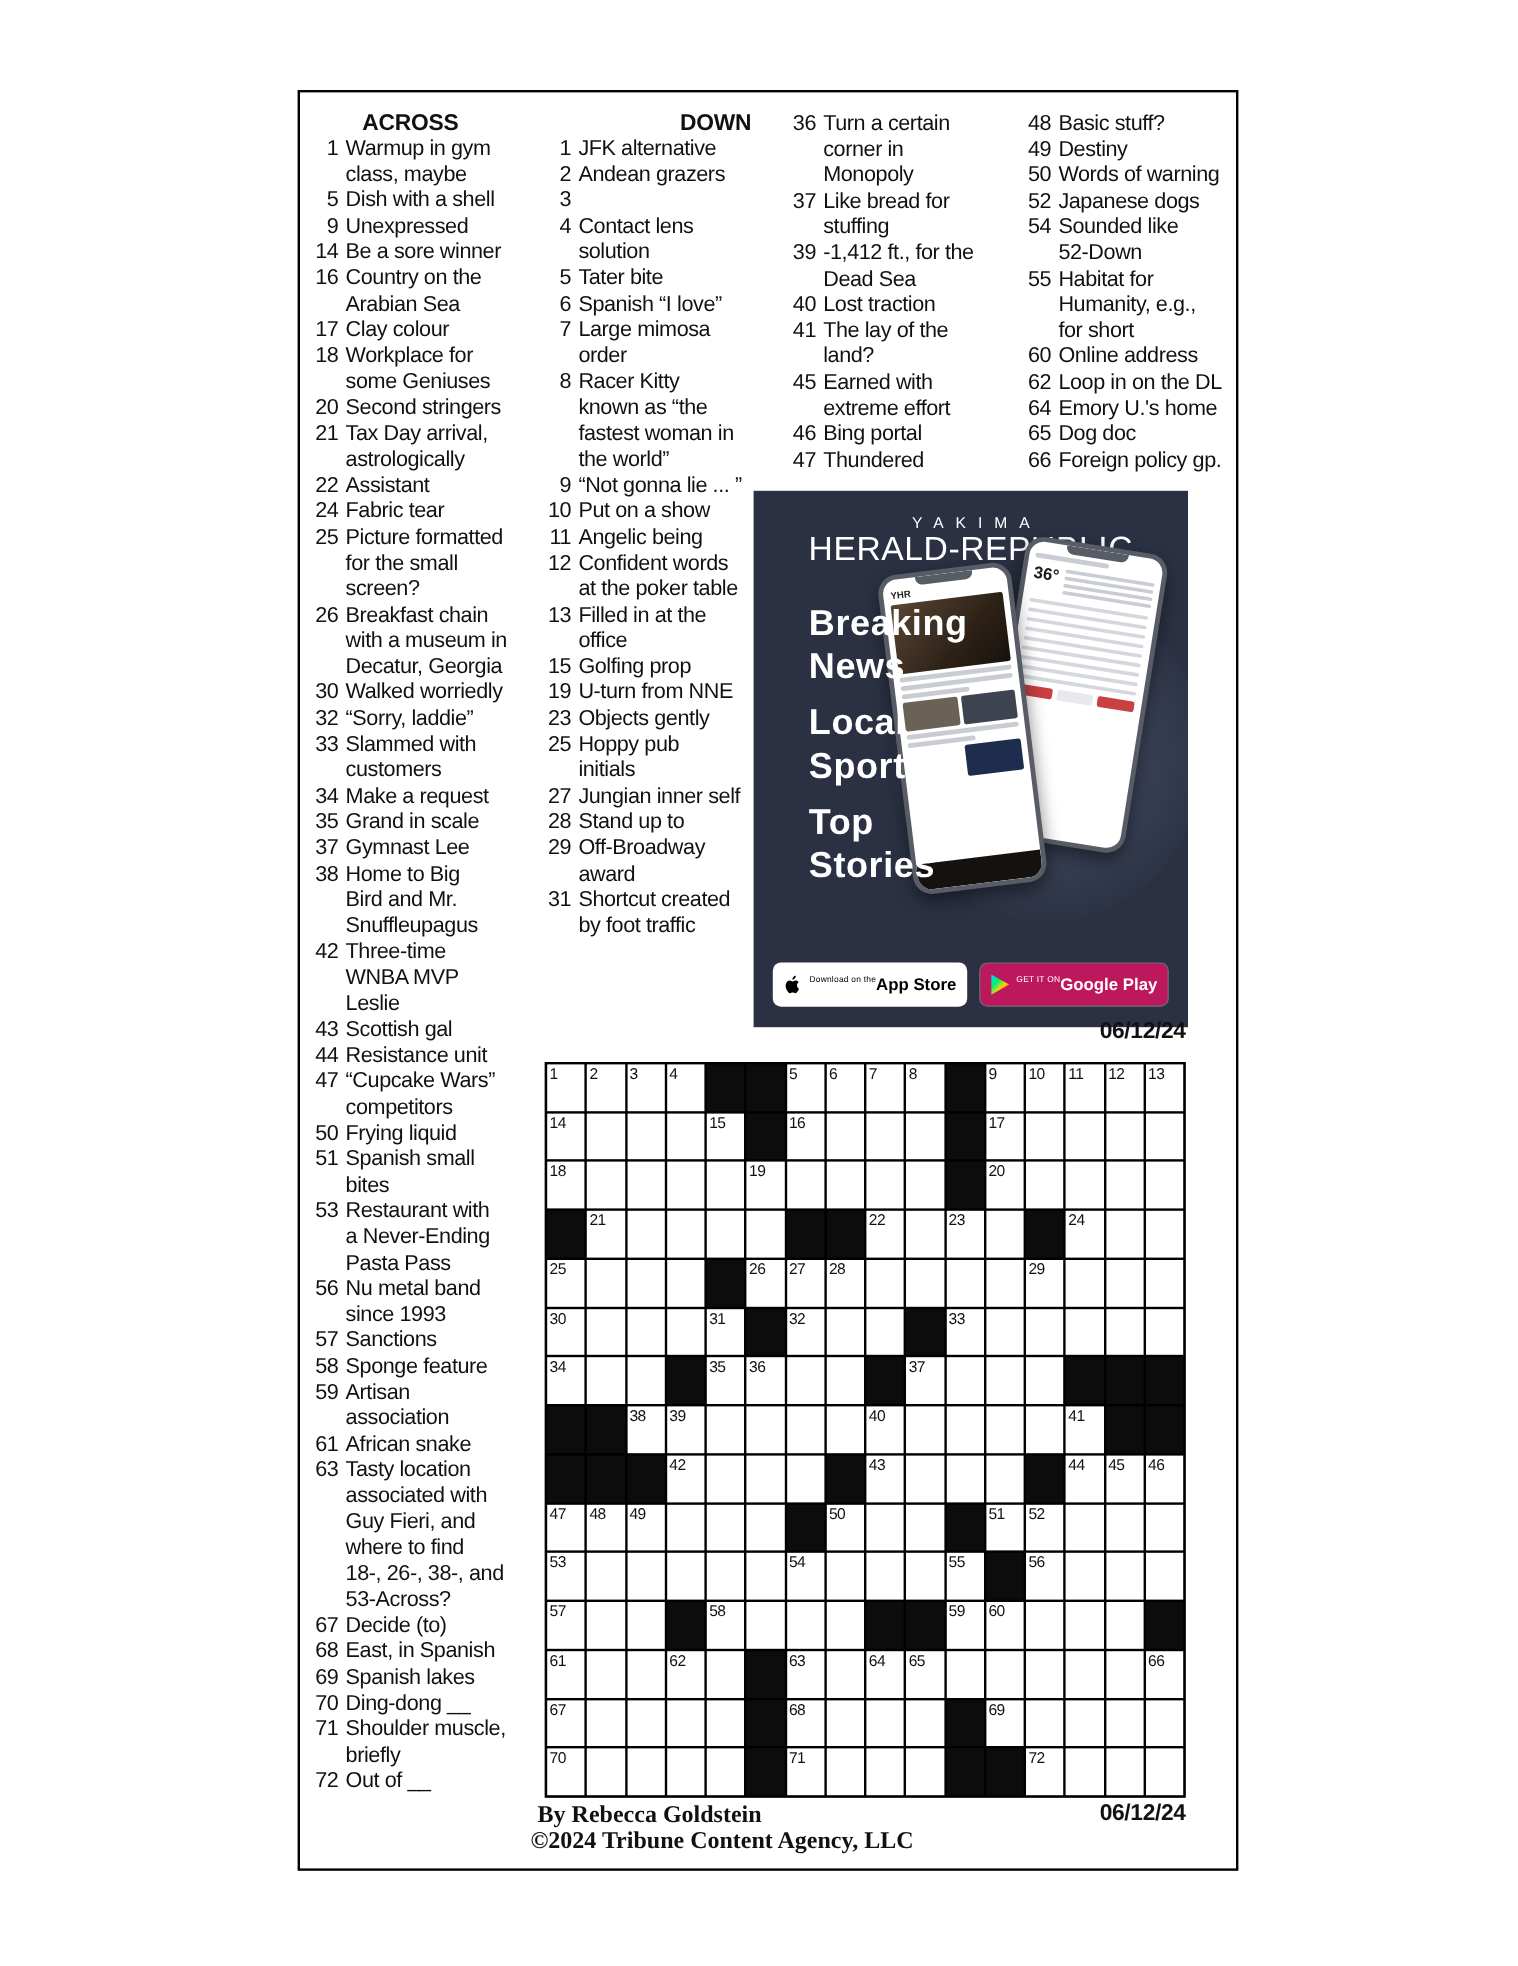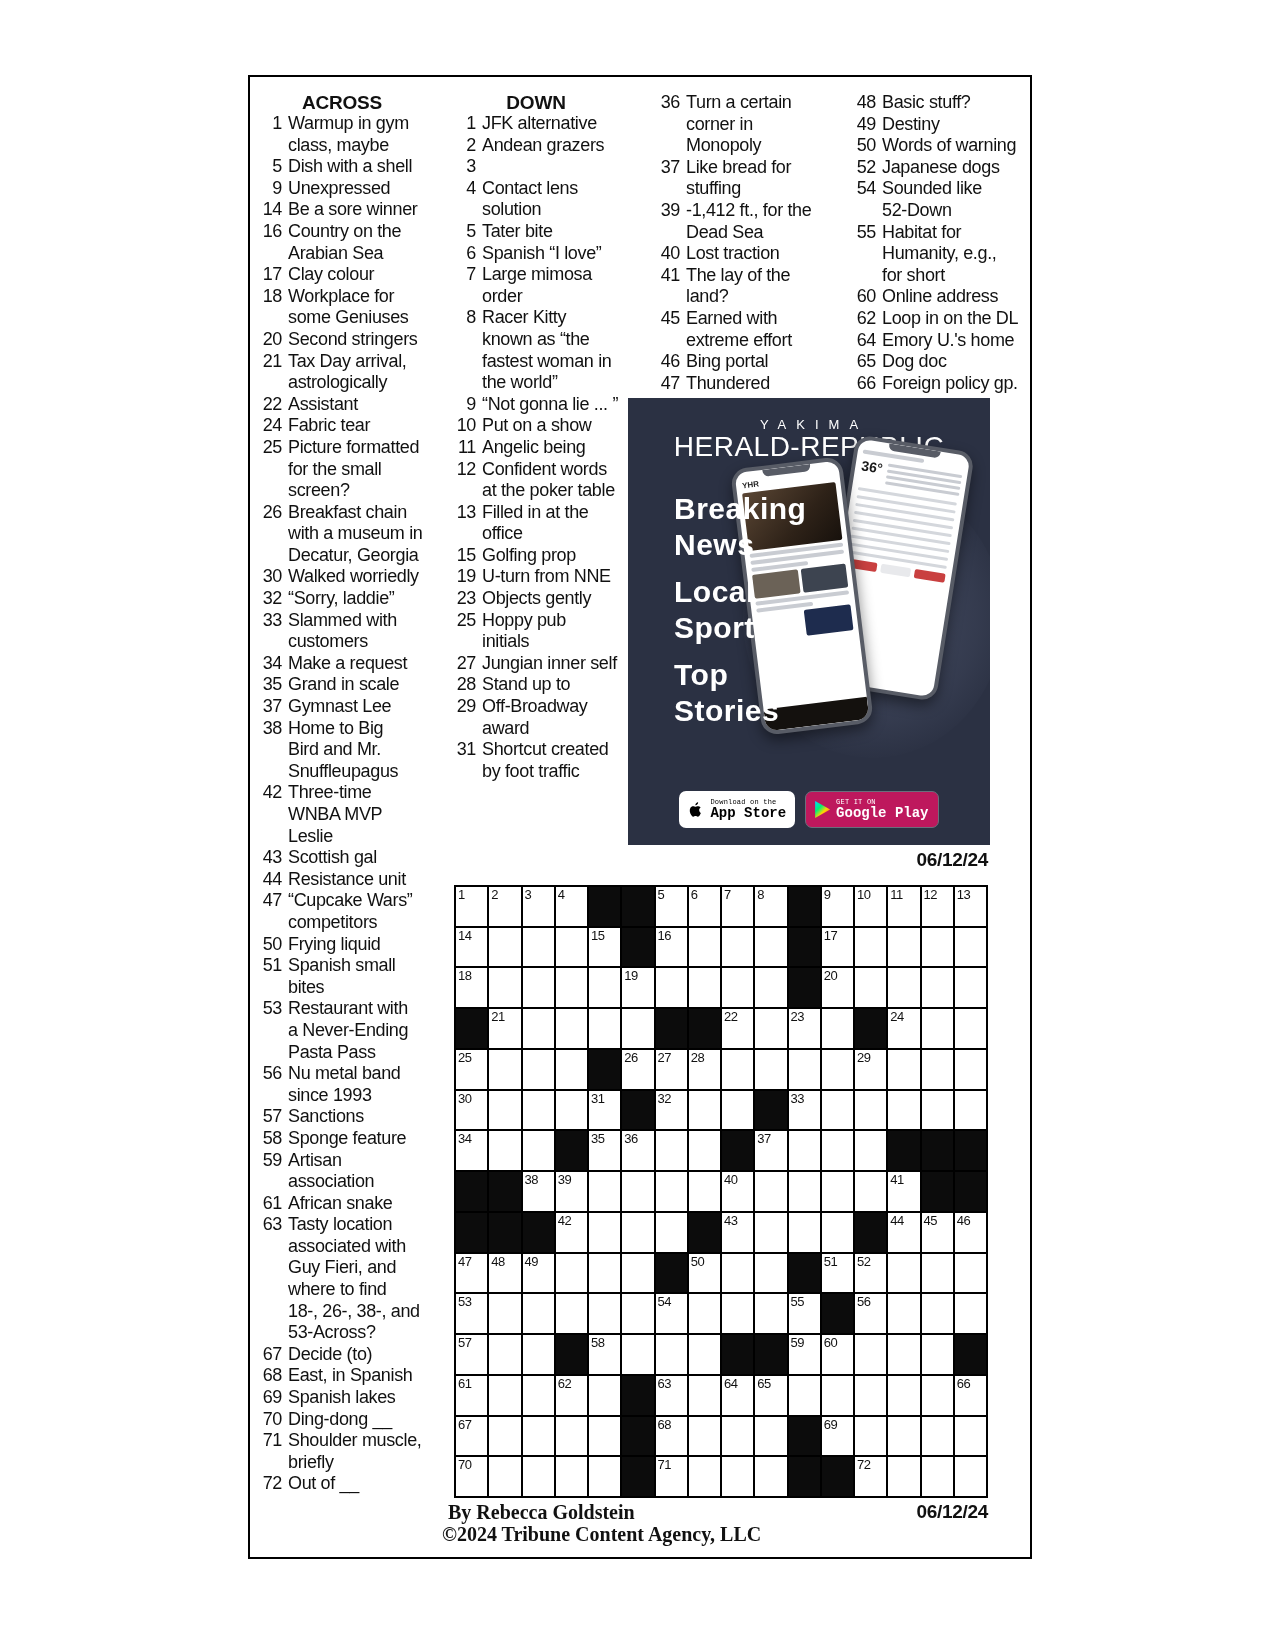--- a/index.html
+++ b/index.html
@@ -3,46 +3,46 @@
 <meta charset="utf-8">
 <style>
   html,body{margin:0;padding:0;background:#fff;}
   .page{position:relative;width:1116px;height:1638px;background:#fff;
         font-family:"Liberation Sans",sans-serif;color:#111;overflow:hidden;}
   .frame{position:absolute;left:248px;top:75px;width:780px;height:1480px;border:2px solid #000;}
 
   
   .col-header{position:absolute;top:15px;font-weight:bold;font-size:19px;text-align:center;letter-spacing:-0.2px;}
   .hdr-across{left:2px;width:180px;}
-  .hdr-down{left:196px;width:180px;}
+  .hdr-down{left:196px;width:180px;text-align:right;}
   .clue-col{position:absolute;font-size:18px;line-height:21.6px;letter-spacing:-0.35px;}
   .col1{left:2px;top:36px;width:184px;}
   .col2{left:196px;top:36px;width:184px;}
   .col3{left:400px;top:15px;width:184px;}
   .col4{left:596px;top:15px;width:182px;}
   .clue{display:flex;align-items:flex-start;}
   .clue .num{width:30px;flex:none;text-align:right;white-space:pre;}
   .clue .txt{margin-left:6px;white-space:pre;}
 
   
-  .ad{position:absolute;left:378px;top:321px;width:362px;height:447px;background:#2b3143;overflow:hidden;}
+  .ad{position:absolute;left:378px;top:332px;width:362px;height:447px;background:#2b3143;overflow:hidden;}
   .ad-yakima{position:absolute;top:19px;left:0;right:0;text-align:center;color:#fff;font-size:13px;
              letter-spacing:10px;text-indent:10px;font-weight:400;}
   .ad-brand{position:absolute;top:33px;left:0;right:0;text-align:center;color:#fff;font-size:28px;
             font-weight:500;letter-spacing:0.5px;}
   .ad-glow{position:absolute;left:115px;top:80px;width:260px;height:280px;border-radius:50%;
            background:radial-gradient(circle,rgba(120,130,160,0.35) 0%,rgba(120,130,160,0.12) 55%,rgba(120,130,160,0) 75%);}
   .ad-features{position:absolute;left:46px;top:93px;color:#fff;}
   .ad-feature{font-size:30px;line-height:36px;font-weight:600;letter-spacing:0.5px;white-space:pre-line;margin-bottom:11px;}
   .ad-cta{position:absolute;top:349px;left:0;right:0;text-align:center;color:#fff;font-size:26px;font-weight:700;letter-spacing:0.3px;}
   .badges{position:absolute;top:393px;left:0;right:0;display:flex;justify-content:center;gap:10px;}
   .badge{height:37px;border-radius:7px;display:flex;align-items:center;padding:0 9px;box-sizing:border-box;}
   .badge-as{background:#fff;color:#000;}
   .badge-gp{background:#be185d;color:#fff;border:1px solid #6a6f7c;}
-  .badge .bt{display:flex;flex-direction:column;justify-content:center;margin-left:6px;font-family:Liberation Mono, monospace;}
+  .badge .bt{display:flex;flex-direction:row;justify-content:center;margin-left:6px;}
   .badge .small{font-size:7px;line-height:8px;letter-spacing:0.2px;}
   .badge .big{font-size:14px;line-height:15px;font-weight:700;white-space:nowrap;}
   .apple-icon svg{display:block;width:16px;height:19px;}
   .play-icon{width:15px;height:17px;clip-path:polygon(0 0,100% 50%,0 100%);
              background:linear-gradient(135deg,#00d7fe 0%,#00f076 35%,#ffd500 60%,#ff3a44 100%);}
 
   
   .phone{position:absolute;border-radius:16px;background:#585c66;box-shadow:0 6px 14px rgba(0,0,0,.45);padding:4px;box-sizing:border-box;}
   .phone-back{left:208px;top:44px;width:120px;height:252px;transform:rotate(9deg);}
   .phone-front{left:118px;top:64px;width:112px;height:268px;transform:rotate(-7deg);}

